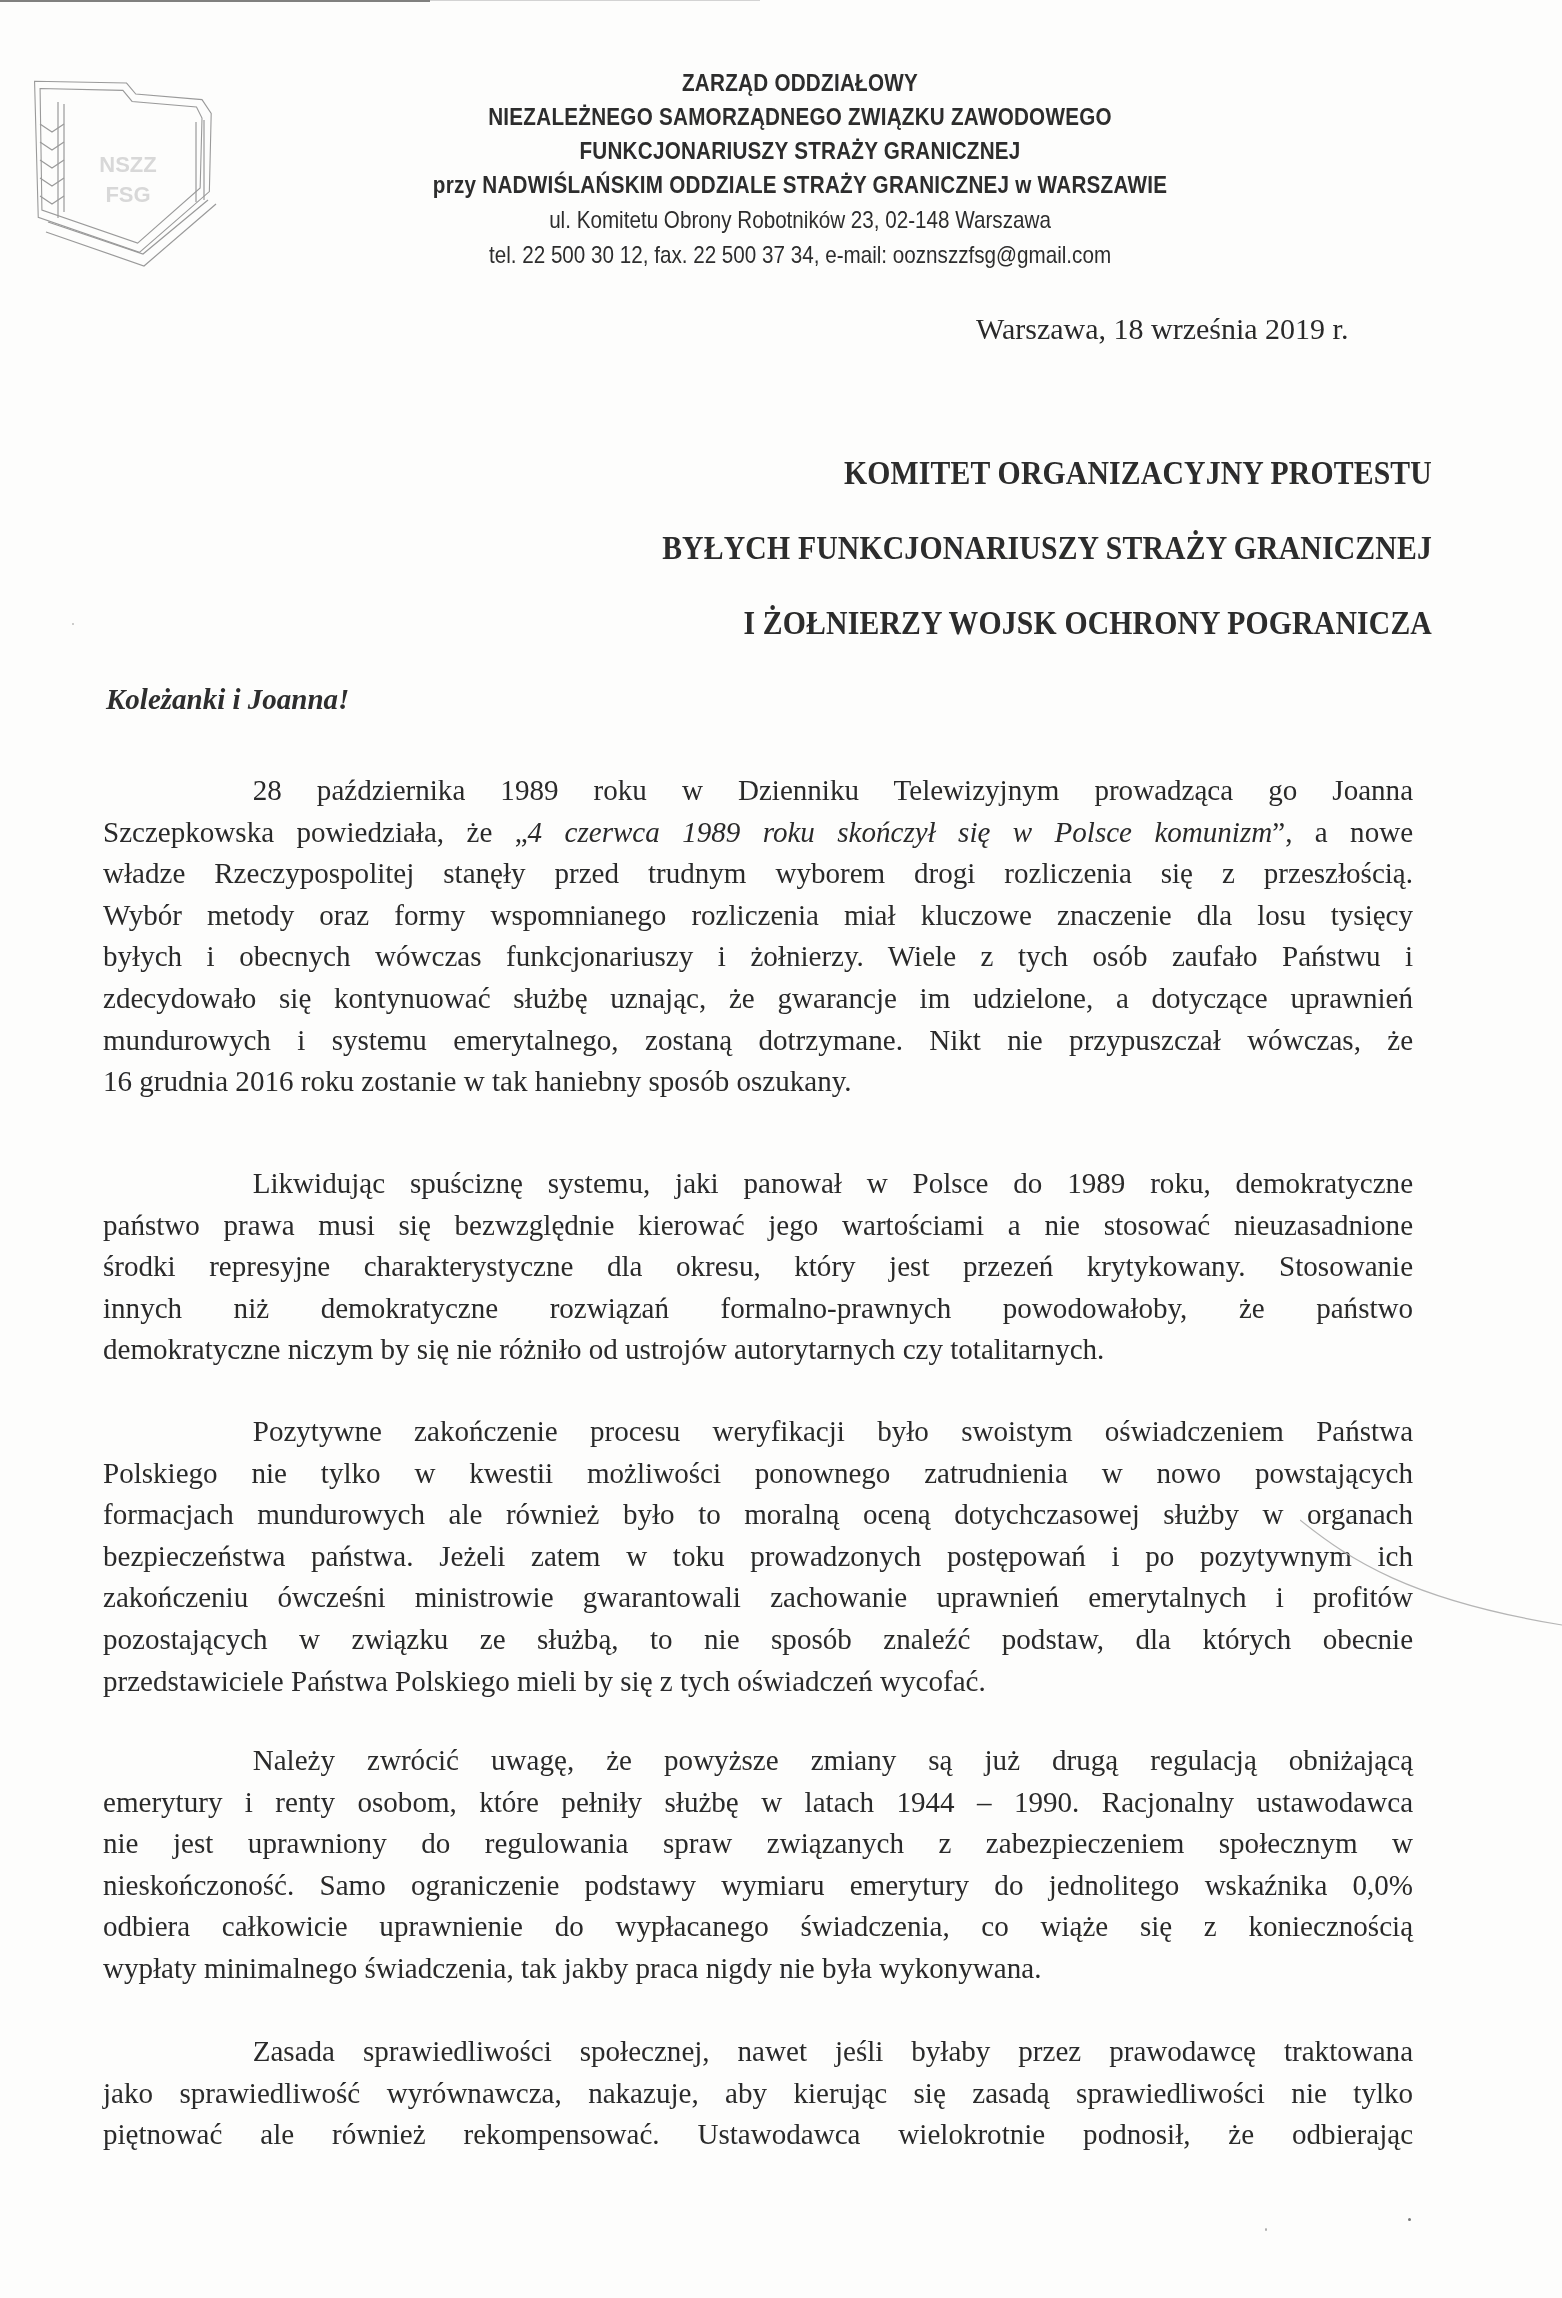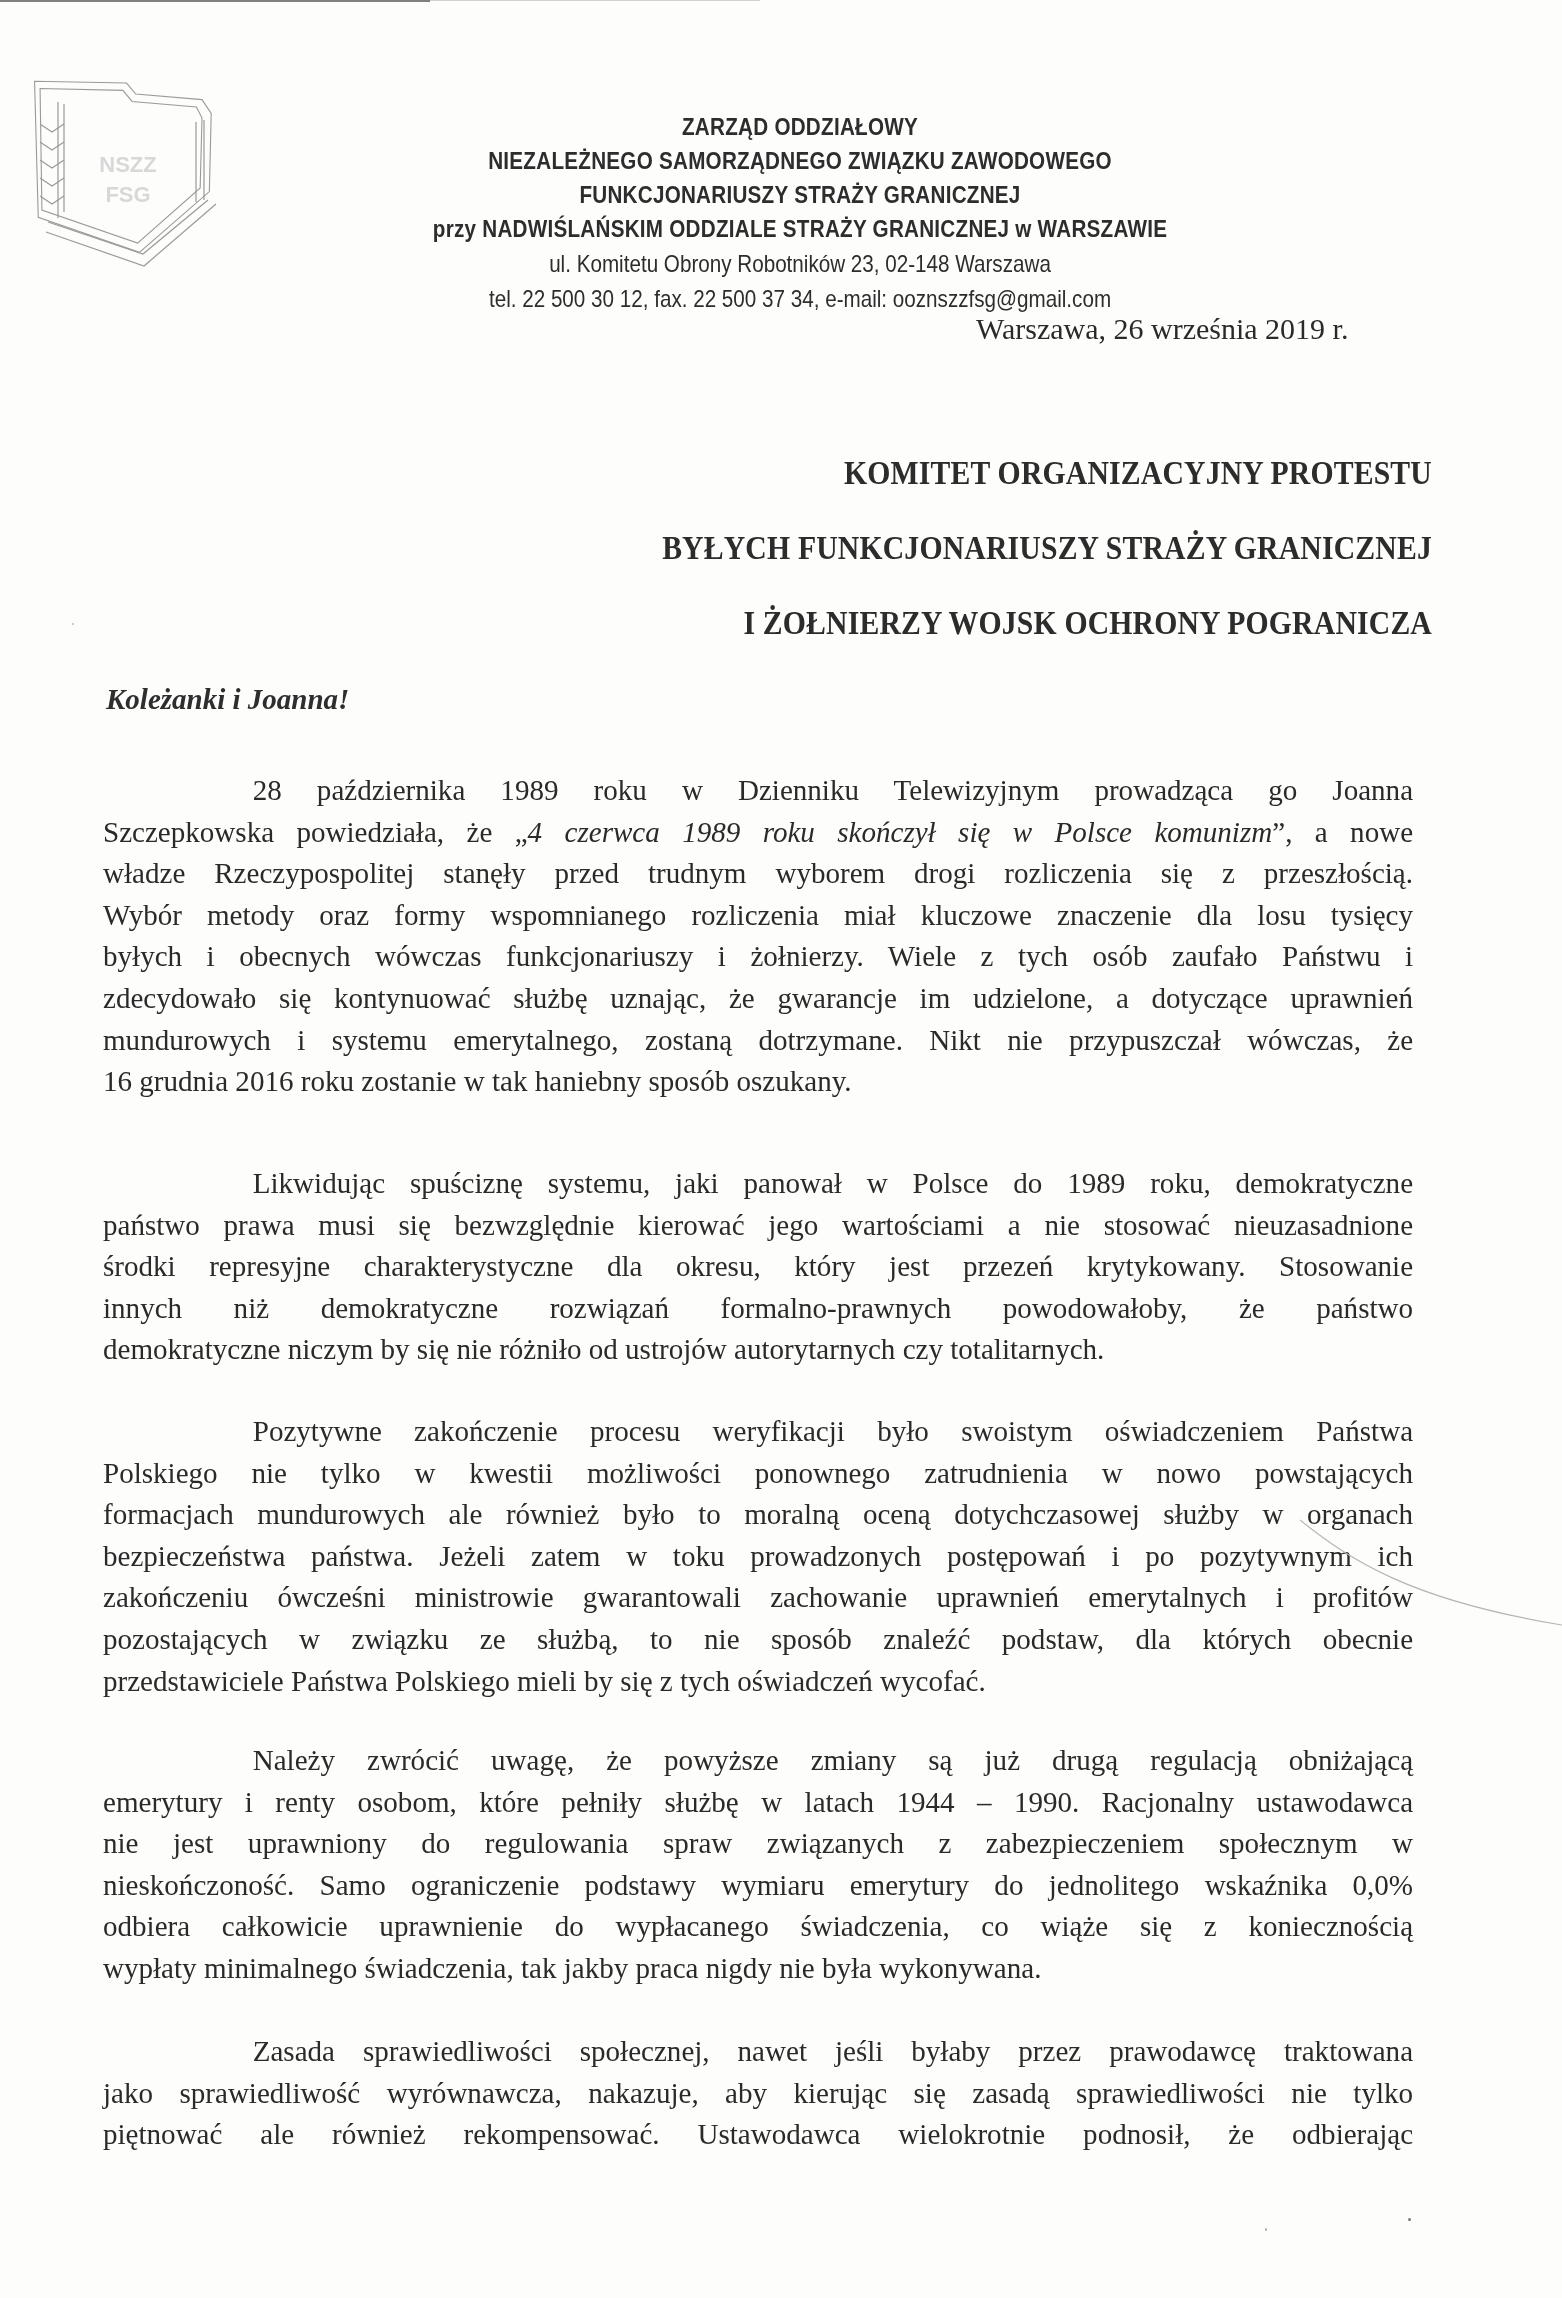--- a/index.html
+++ b/index.html
@@ -14,21 +14,20 @@
 
   
   .logo { position: absolute; left: 18px; top: 72px; width: 200px; height: 200px; }
 
   
   .letterhead {
     position: absolute; left: 330px; top: 66px; width: 940px;
     text-align: center;
     font-family: "Liberation Sans", "DejaVu Sans", sans-serif;
     color: #2d2d2d;
-    margin-top: 44px;
   }
   .lh-line { height: 34px; line-height: 34px; white-space: nowrap; }
   .lh-bold { font-weight: bold; font-size: 24px; transform: scaleX(.86); transform-origin: center; letter-spacing: .3px; }
   .lh-reg { font-size: 24px; transform: scaleX(.86); transform-origin: center; height: 35px; line-height: 35px; }
 
   .date {
     position: absolute; left: 976px; top: 311px; width: 420px;
     font-size: 30px; line-height: 36px; white-space: nowrap;
     font-family: "Liberation Serif", serif;
   }
@@ -84,21 +83,21 @@
 
 <div class="letterhead">
   <div class="lh-line lh-bold">ZARZĄD ODDZIAŁOWY</div>
   <div class="lh-line lh-bold">NIEZALEŻNEGO SAMORZĄDNEGO ZWIĄZKU ZAWODOWEGO</div>
   <div class="lh-line lh-bold">FUNKCJONARIUSZY STRAŻY GRANICZNEJ</div>
   <div class="lh-line lh-bold">przy NADWIŚLAŃSKIM ODDZIALE STRAŻY GRANICZNEJ w WARSZAWIE</div>
   <div class="lh-line lh-reg">ul. Komitetu Obrony Robotników 23, 02-148 Warszawa</div>
   <div class="lh-line lh-reg">tel. 22 500 30 12,  fax. 22 500 37 34, e-mail: ooznszzfsg@gmail.com</div>
 </div>
 
-<div class="date">Warszawa, 26 września 2019 r.</div>
+<div class="date">Warszawa, 18 września 2019 r.</div>
 
 <div class="title-block">
   <div class="title-line">KOMITET ORGANIZACYJNY PROTESTU</div>
   <div class="title-line">BYŁYCH FUNKCJONARIUSZY STRAŻY GRANICZNEJ</div>
   <div class="title-line">I ŻOŁNIERZY WOJSK OCHRONY POGRANICZA</div>
 </div>
 
 <div class="greeting">Koleżanki i Joanna!</div>
 
 <div class="para" style="top:748px">

